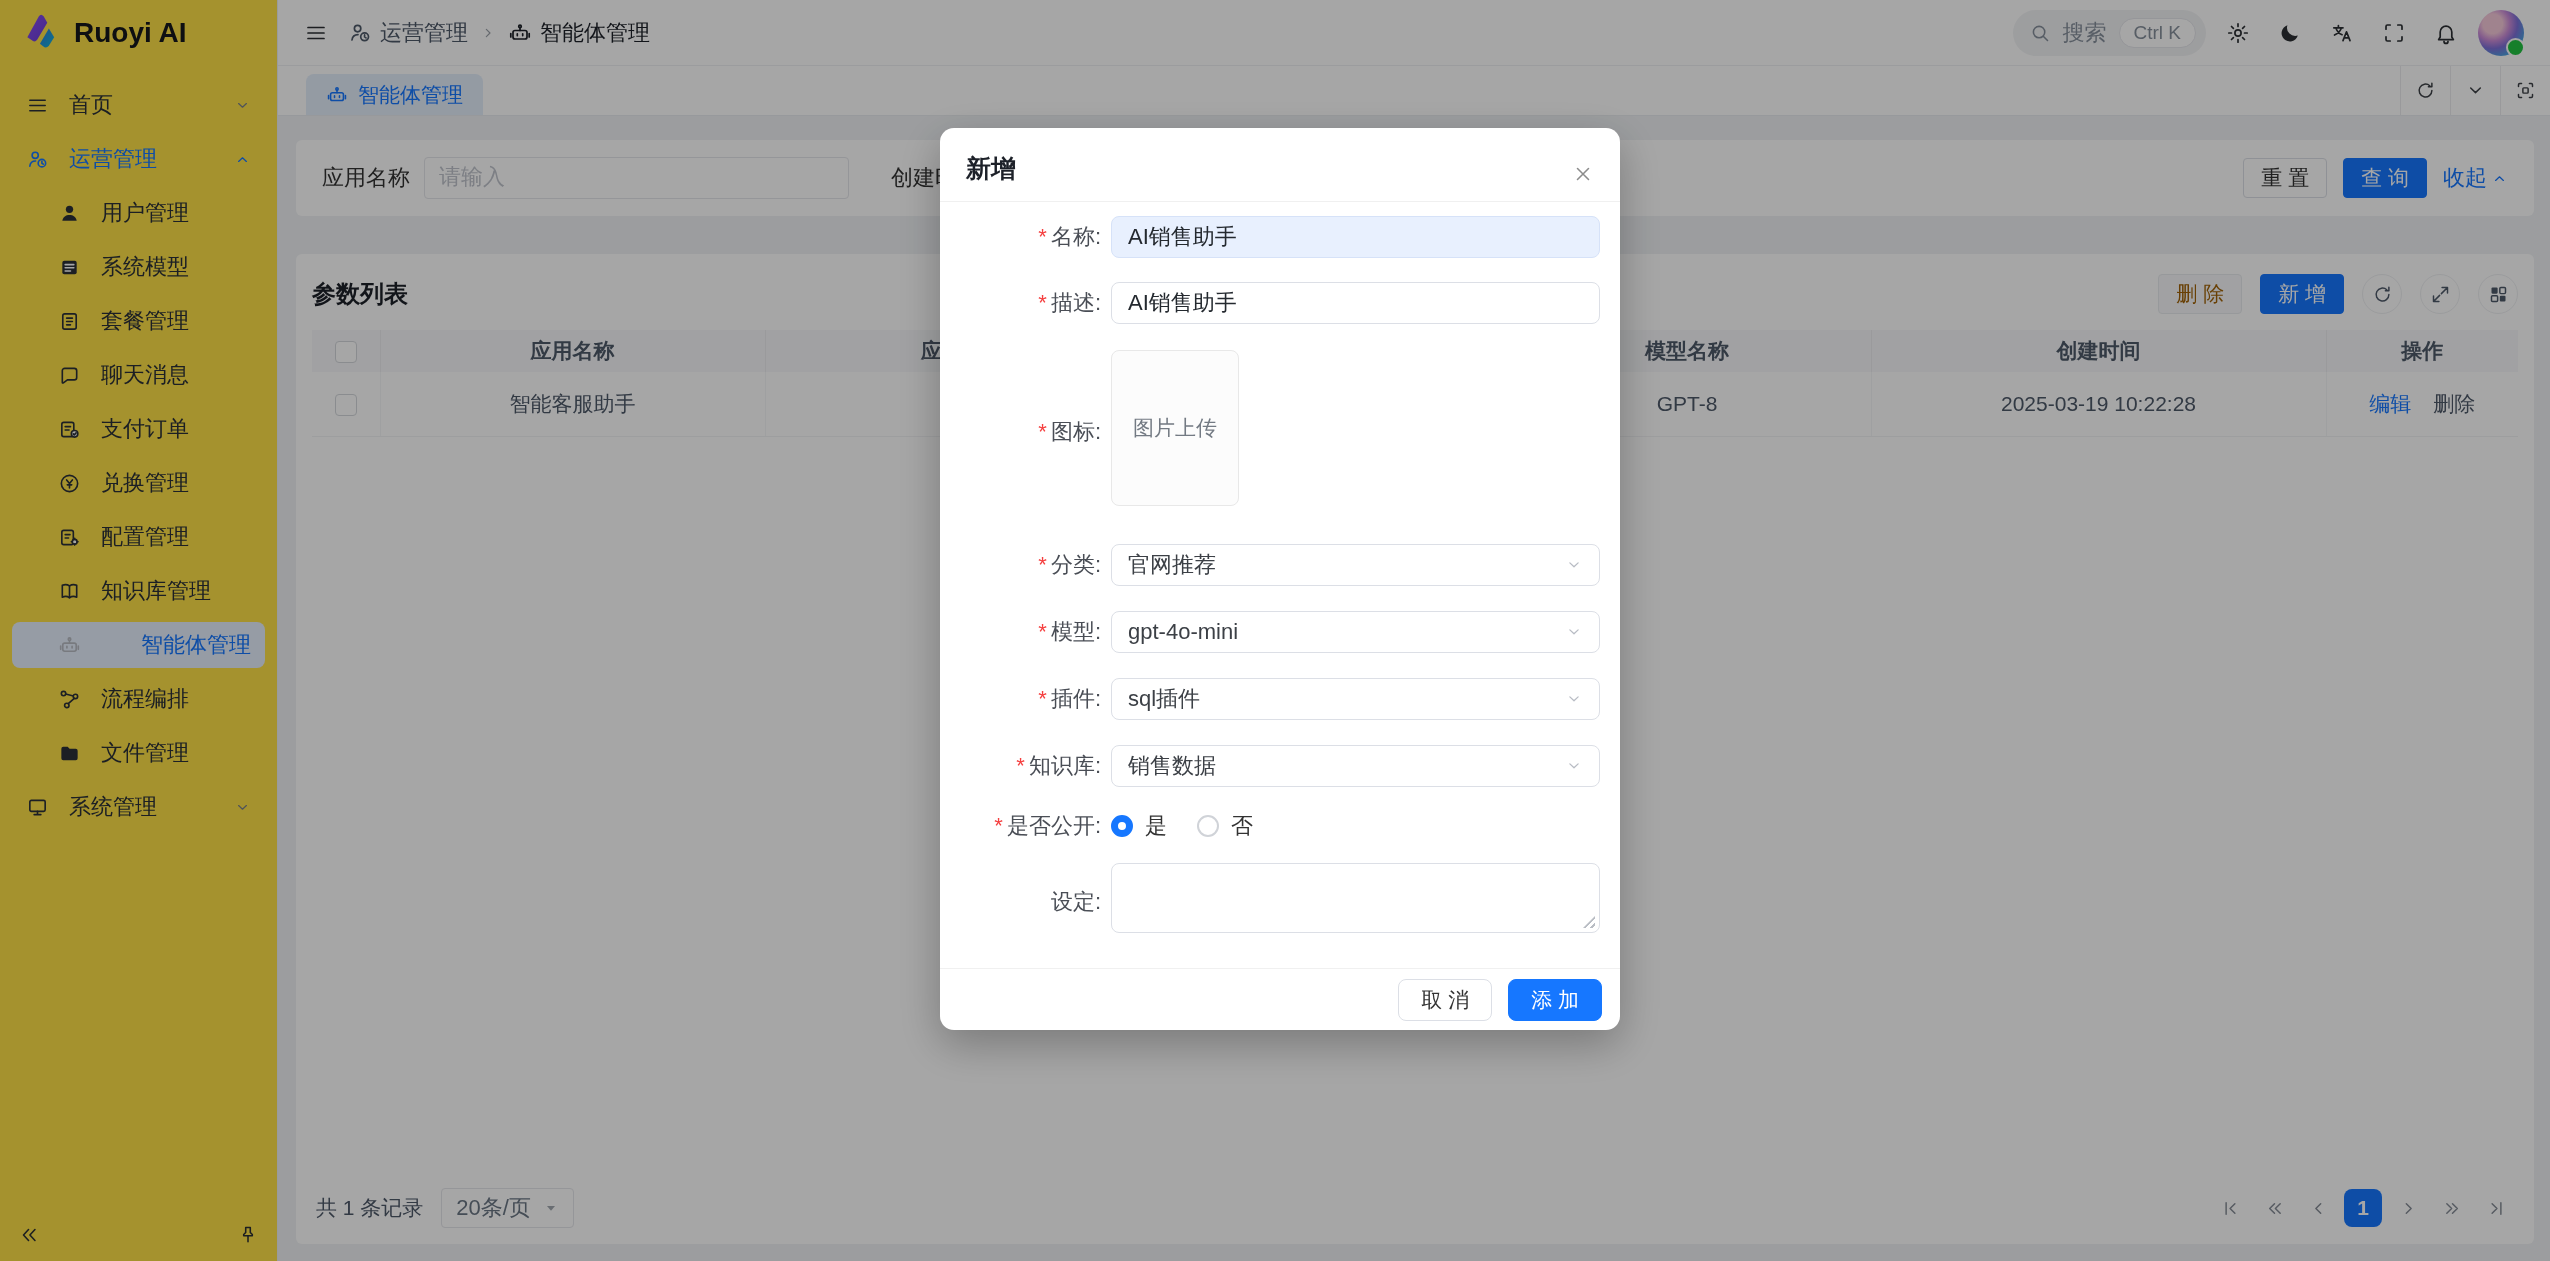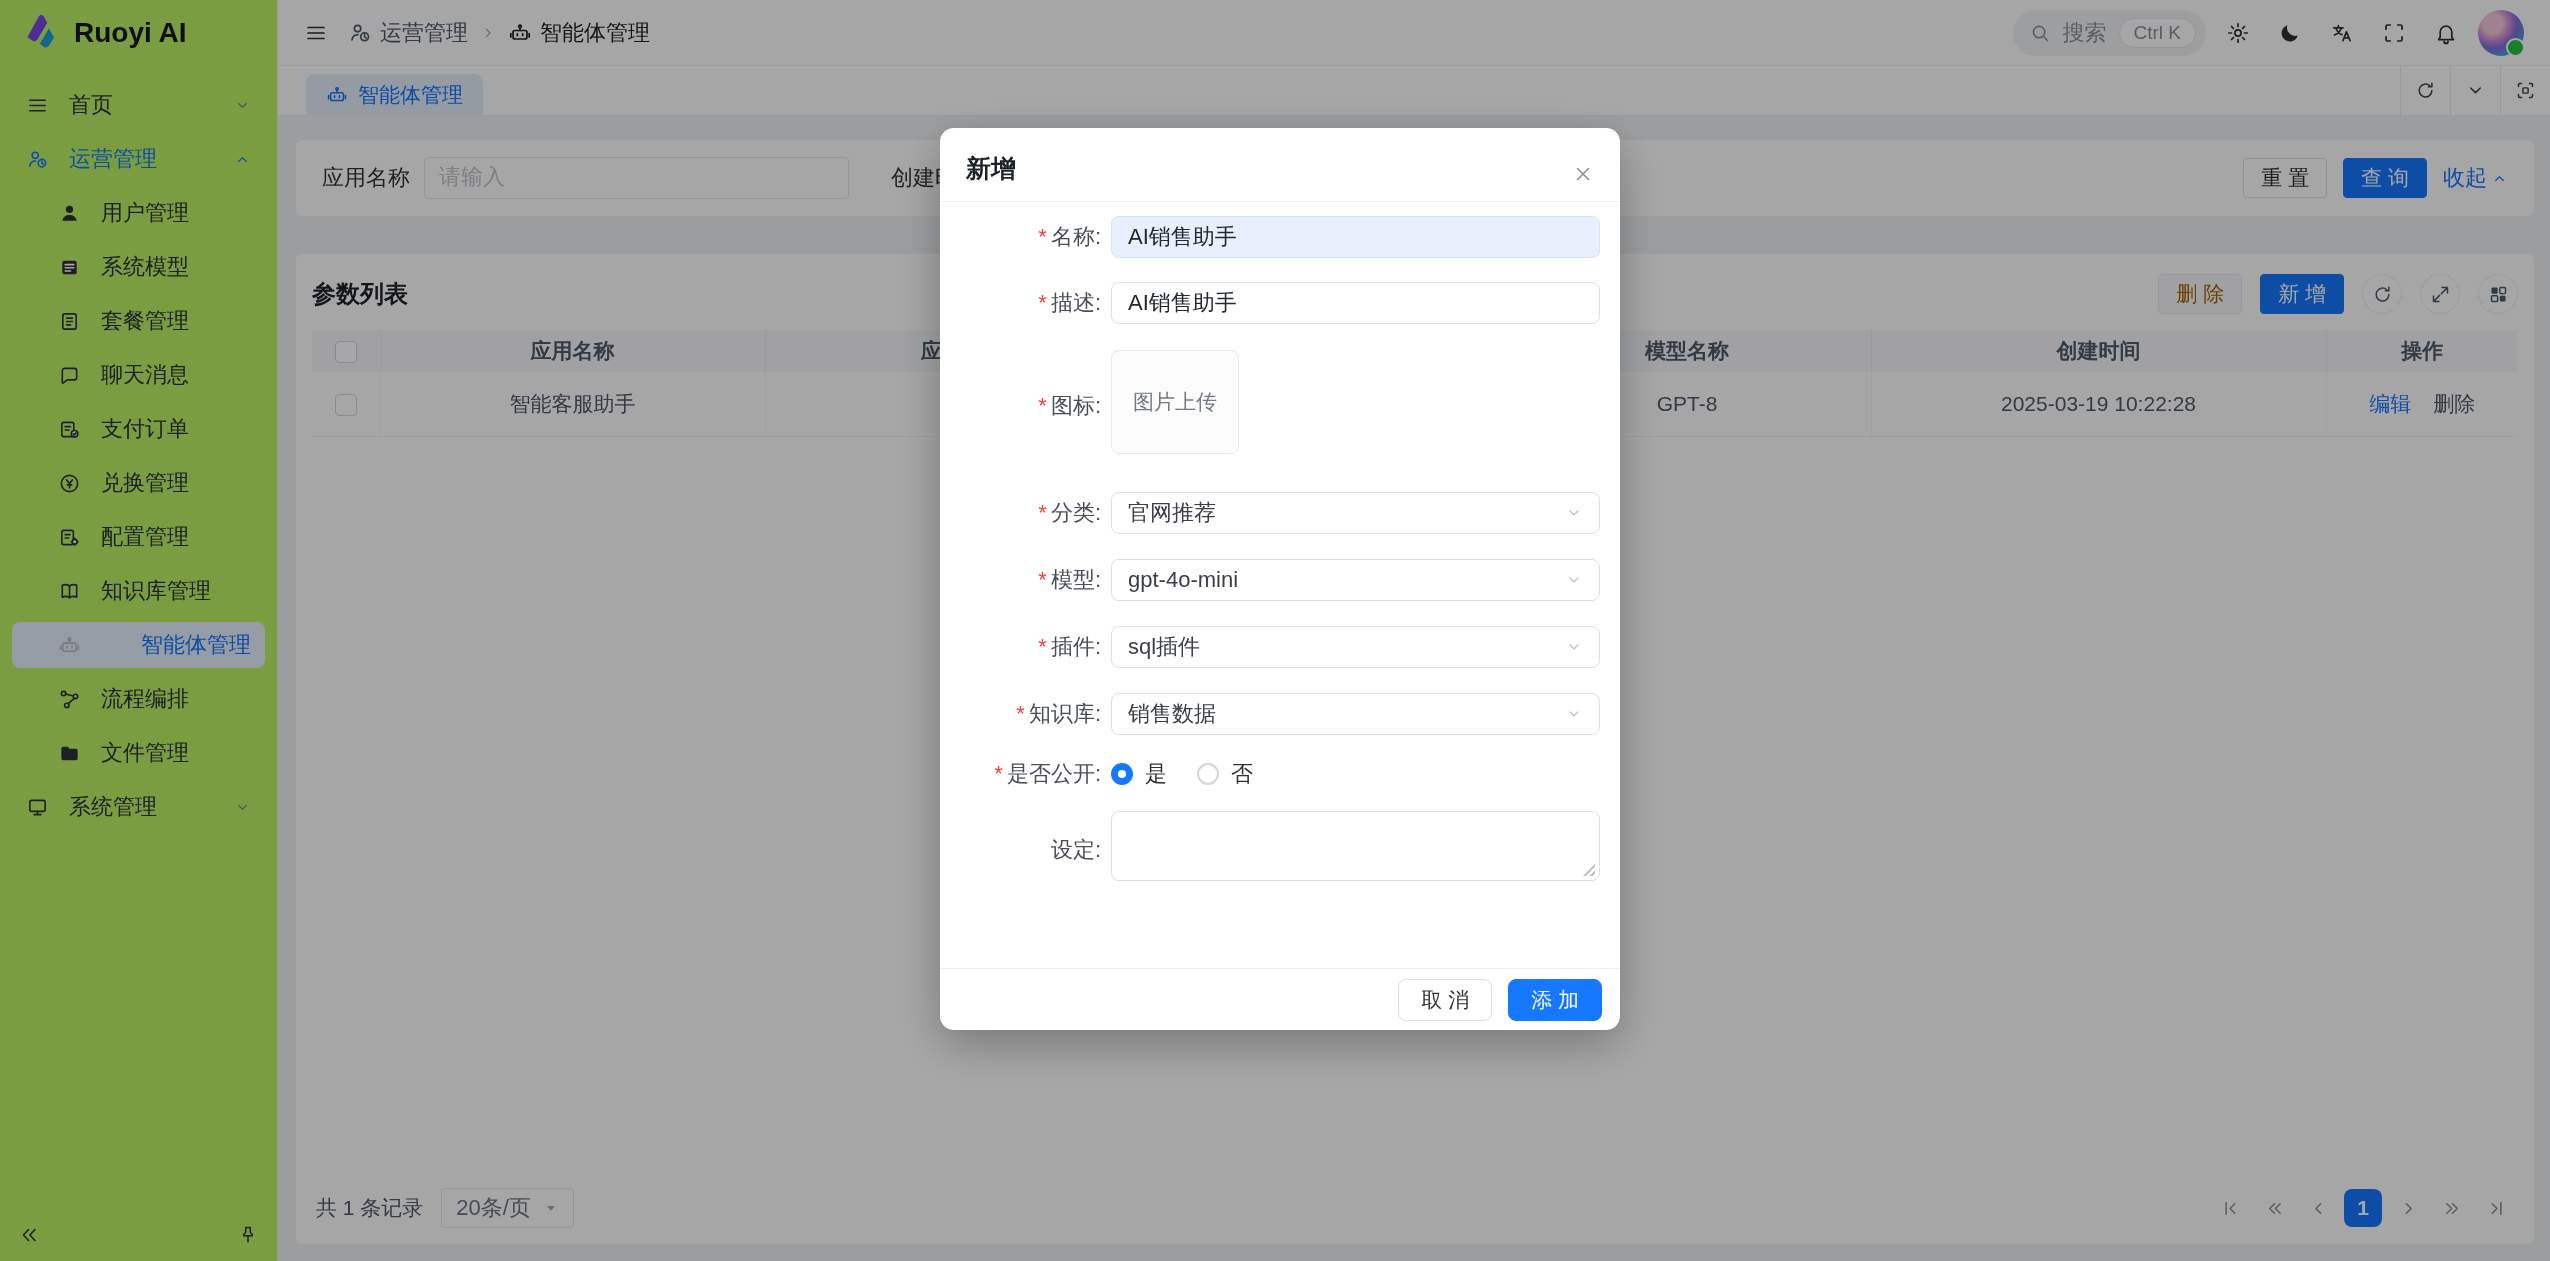--- a/index.html
+++ b/index.html
@@ -2,21 +2,21 @@
 <html><head>
 <meta charset="utf-8">
 <style>
 *{margin:0;padding:0;box-sizing:border-box}
 html,body{width:2550px;height:1261px;overflow:hidden}
 body{font-family:"Liberation Sans","DejaVu Sans",sans-serif;font-size:22px;color:#333;background:#f0f2f5}
 .ic{width:24px;height:24px;fill:none;stroke:currentColor;stroke-width:1.7;stroke-linecap:round;stroke-linejoin:round;display:block}
 .ic .f{fill:currentColor;stroke:none}
 .app{display:flex;height:100%}
 
-.sidebar{width:278px;background:#bef264;border-right:1px solid #eceff3;display:flex;flex-direction:column;flex:none}
+.sidebar{width:278px;background:#fde047;border-right:1px solid #eceff3;display:flex;flex-direction:column;flex:none}
 .logo{height:66px;display:flex;align-items:center;gap:12px;padding:0 20px}
 .logo-text{font-size:28px;font-weight:700;color:#16181c}
 .menu{flex:1;padding:8px 12px;overflow:hidden}
 .mi{height:46px;margin:8px 0;display:flex;align-items:center;gap:20px;padding:0 14px;border-radius:8px;color:#2c3138;cursor:pointer}
 .mi.l2{padding-left:46px}
 .mi.act{color:#1677ff}
 .mi.sel{background:#e7f0fd;color:#1677ff}
 .mi .micon .ic{width:23px;height:23px}
 .mi .chev{margin-left:auto;color:#7a818a}
 .mi.act .chev{color:#1677ff}
@@ -90,21 +90,21 @@
 .mbody{flex:1;overflow:hidden}
 .frow{display:flex;align-items:center}
 .frow.top{align-items:center}
 .mlab{width:171px;flex:none;text-align:right;padding-right:10px;color:#4a4e56;white-space:nowrap}
 .req{color:#f53f3f;margin-right:4px}
 .mval{width:489px;flex:none}
 .inp{height:42px;border:1px solid #dcdfe6;border-radius:8px;display:flex;align-items:center;padding:0 16px;color:#24292f;background:#fff}
 .inp.autofill{background:#e8f0fe;border-color:#d6e2f8}
 .sel{justify-content:space-between;color:#3c4046;cursor:pointer}
 .sel .ic{width:18px;height:18px;color:#b8bcc4}
-.upload{width:128px;height:104px;border:1px solid #e8e8e8;background:#fcfcfc;border-radius:8px;display:flex;align-items:center;justify-content:center;color:#737a83;font-size:21px;cursor:pointer}
+.upload{width:128px;height:156px;border:1px solid #e8e8e8;background:#fcfcfc;border-radius:8px;display:flex;align-items:center;justify-content:center;color:#737a83;font-size:21px;cursor:pointer}
 .rgroup{display:flex;align-items:center;gap:30px}
 .ropt{display:flex;align-items:center;gap:12px;cursor:pointer}
 .rdo{width:22px;height:22px;border-radius:50%;border:2px solid #d0d3d8;background:#fff}
 .rdo.on{border:7px solid #1677ff}
 .ta{height:70px;border:1px solid #dcdfe6;border-radius:8px;position:relative;background:#fff}
 .ta::after{content:"";position:absolute;right:4px;bottom:4px;width:12px;height:12px;clip-path:polygon(100% 0,100% 100%,0 100%);background:repeating-linear-gradient(135deg,transparent 0 3px,#b9bdc4 3px 5px)}
 .mfoot{height:62px;border-top:1px solid #f0f0f0;display:flex;align-items:center;justify-content:flex-end;gap:16px;padding:0 18px;flex:none}
 .mbtn{height:42px;padding:0 22px;border-radius:8px;border:1px solid #dcdfe6;background:#fff;font-size:21px;color:#333;display:flex;align-items:center;cursor:pointer;white-space:nowrap}
 .mbtn.primary{background:#1677ff;border-color:#1677ff;color:#fff}
 </style>

